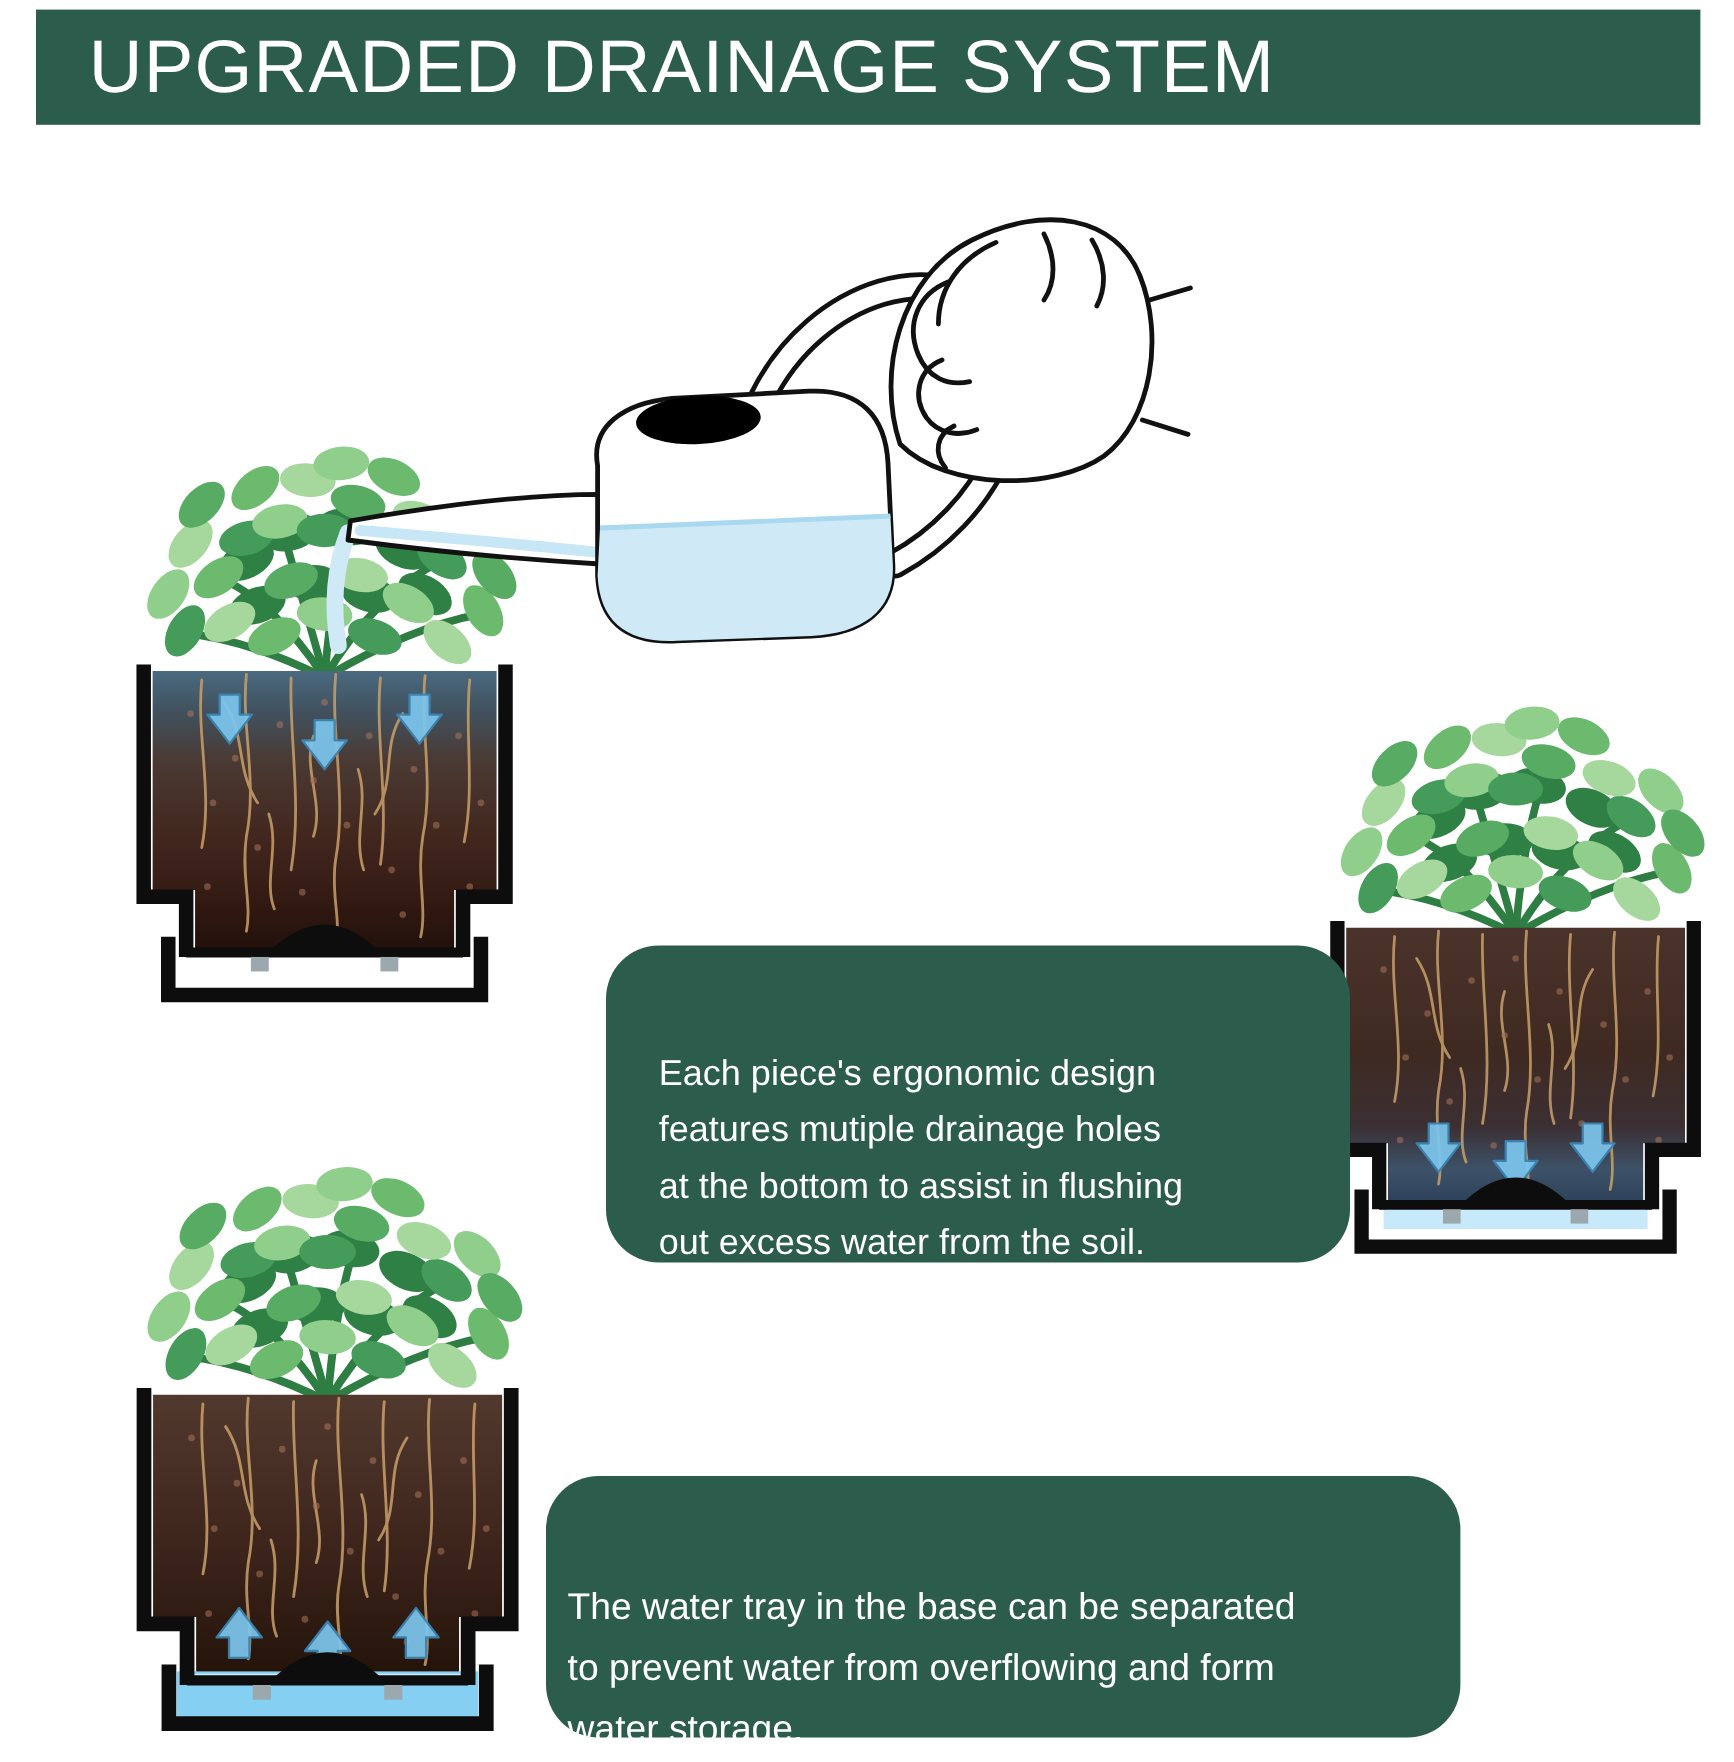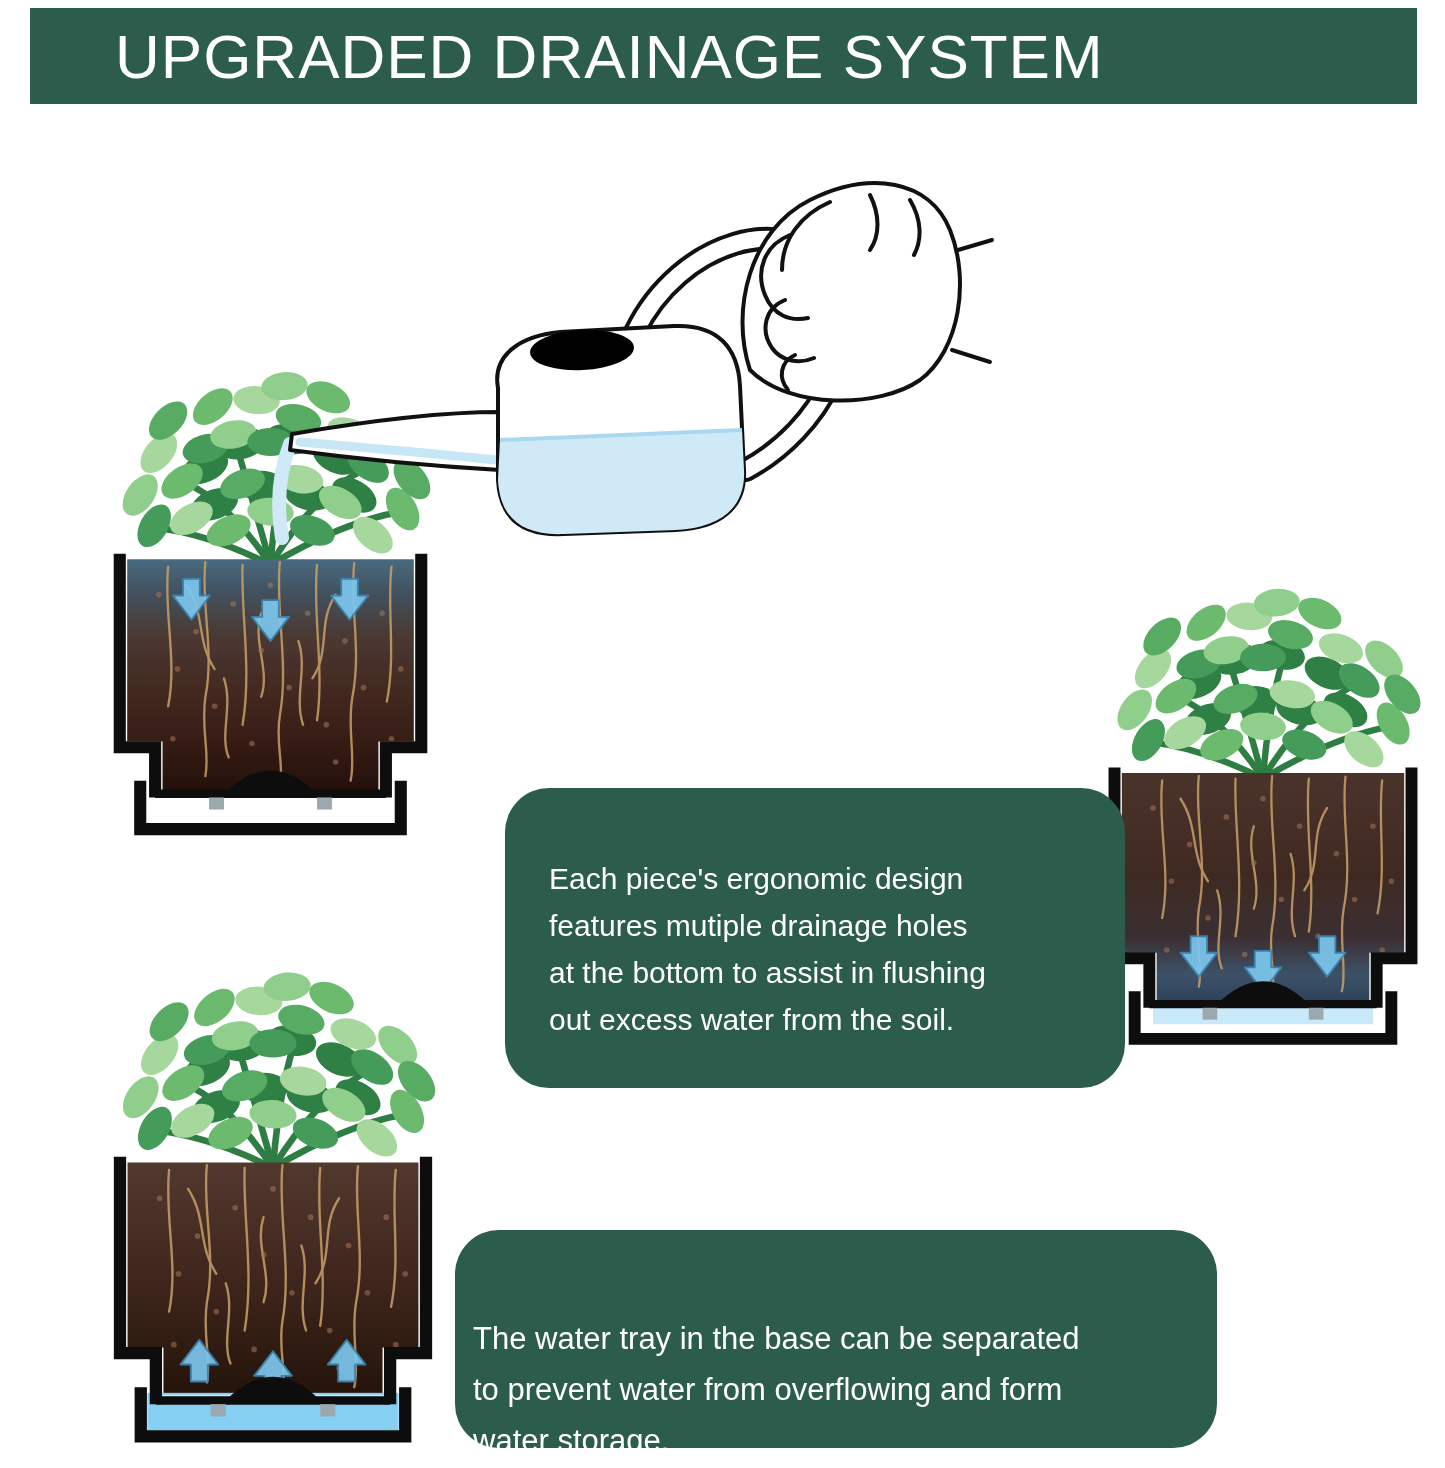--- a/index.html
+++ b/index.html
@@ -4,39 +4,39 @@
 <style>
   html,body{margin:0;padding:0;background:#ffffff;}
   .canvas{
     position:relative;width:1445px;height:1468px;margin:0 auto;
     background:#ffffff;overflow:hidden;
     font-family:"Liberation Sans",sans-serif;
   }
   .banner{
     position:absolute;left:30px;top:8px;width:1387px;height:96px;
     background:#2b5c4c;display:flex;align-items:center;
-    padding-left:85px;box-sizing:border-box;
+    padding-left:44px;box-sizing:border-box;
   }
   .banner h1{
     margin:0;color:#ffffff;font-size:62px;font-weight:500;
     letter-spacing:1px;white-space:nowrap;
   }
   .illus{position:absolute;}
   .illus svg{display:block;width:100%;height:auto;}
   .pot-a{left:103px;top:348px;width:335px;}
   .pot-b{left:1098px;top:565px;width:330px;}
   .pot-c{left:103px;top:948px;width:340px;}
   .can{left:230px;top:140px;width:770px;}
   .callout{
     position:absolute;background:#2b5c4c;color:#ffffff;
     border-radius:44px;box-sizing:border-box;white-space:pre-line;
   }
   .callout-1{
-    left:505px;top:788px;width:620px;height:300px;
-    padding:20px 44px;font-size:30px;line-height:47px;
+    left:505px;top:788px;width:620px;height:264px;
+    padding:36px 44px;font-size:30px;line-height:47px;
   }
   .callout-2{
     left:455px;top:1230px;width:762px;height:218px;
     padding:32px 18px;font-size:31px;line-height:51px;
   }
 </style>
 </head>
 <body>
 
 <div class="canvas">

